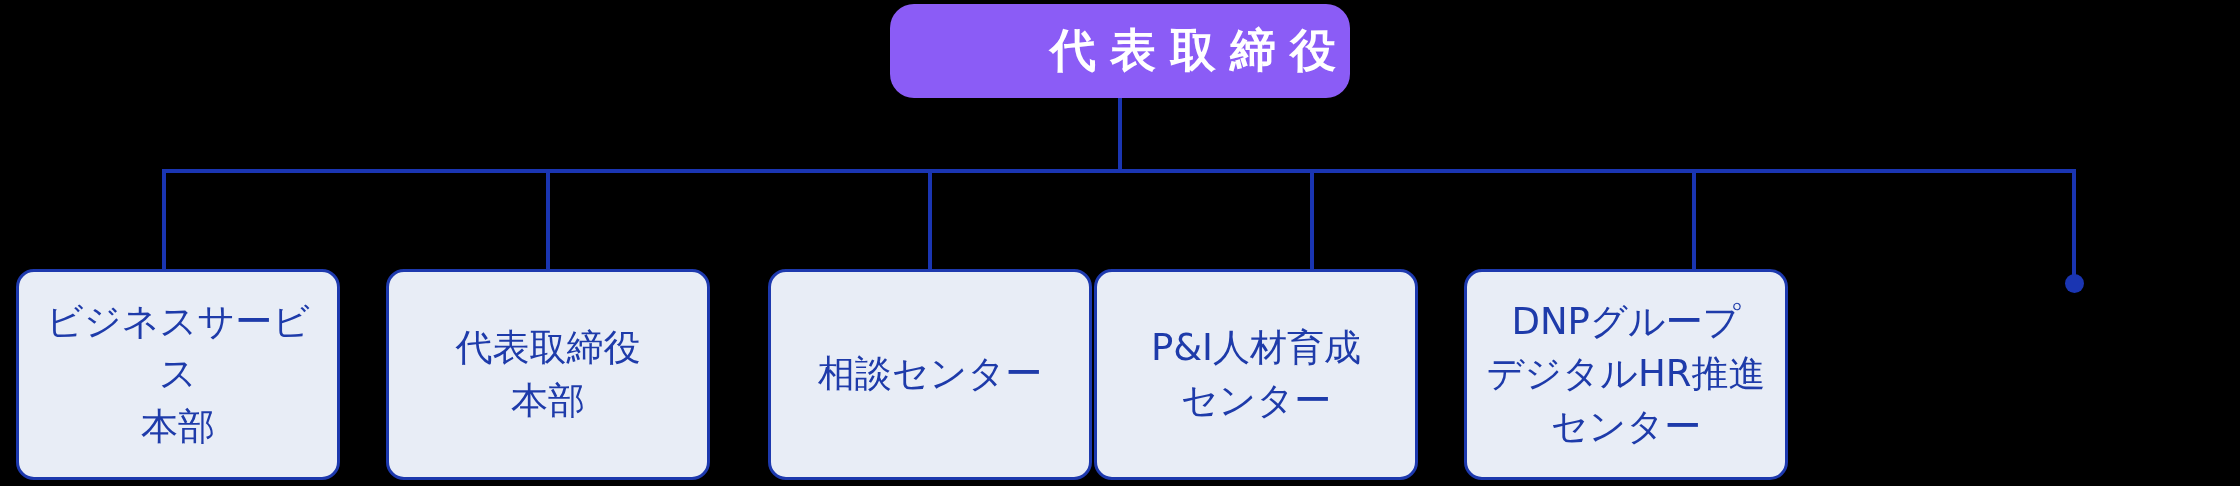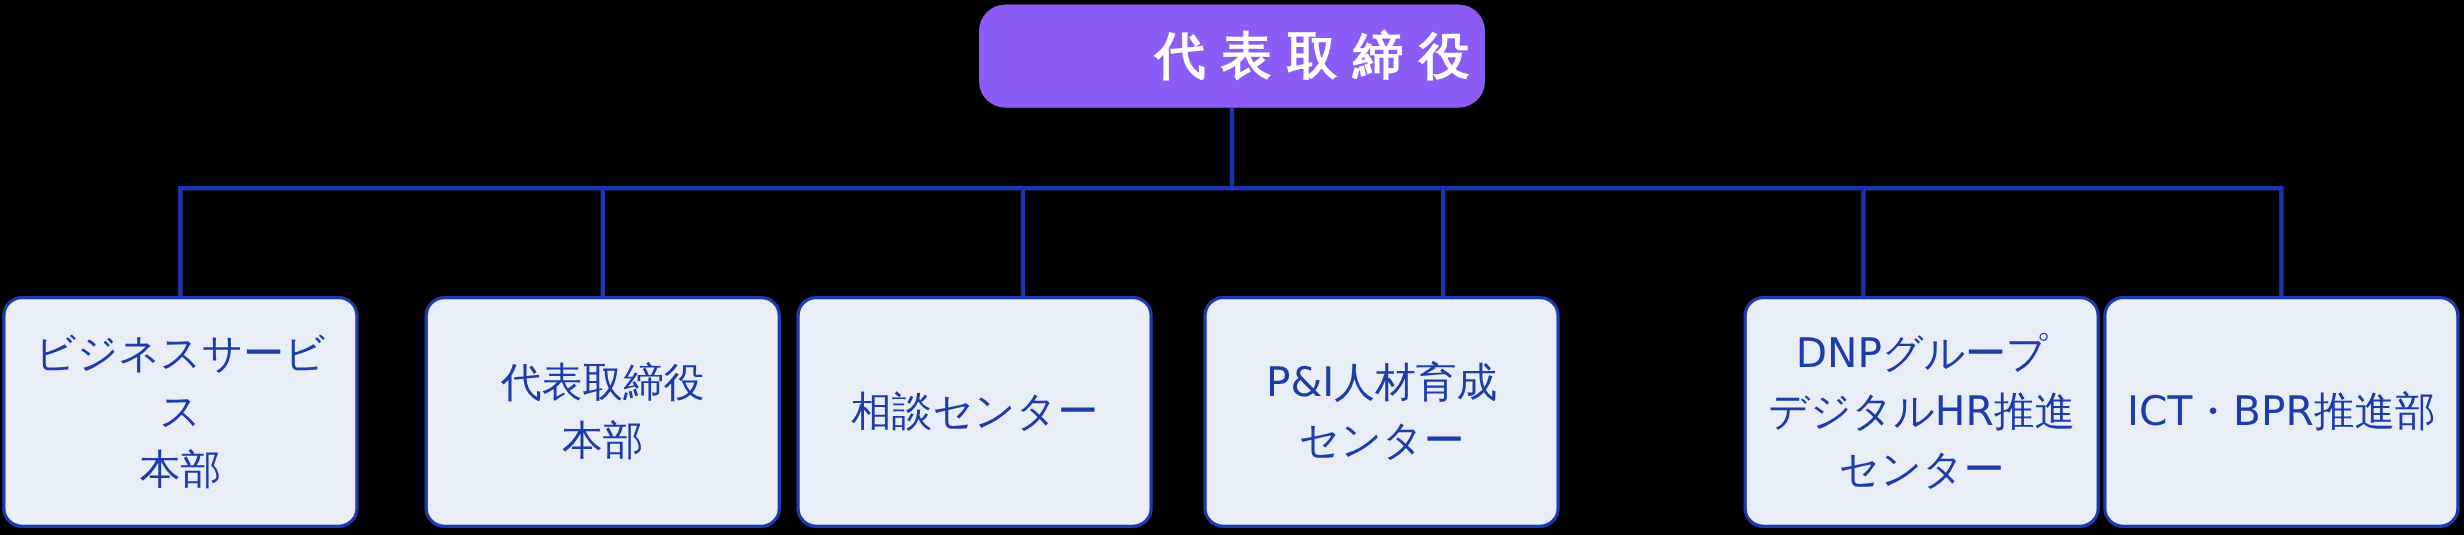--- a/index.html
+++ b/index.html
@@ -95,37 +95,34 @@
   <div class="dot" style="left:539px"></div>
   <div class="dot" style="left:921px"></div>
   <div class="dot" style="left:1303px"></div>
   <div class="dot" style="left:1685px"></div>
   <div class="dot" style="left:2065px"></div>
 
   <div class="root-box">
     <span class="root-label">代表取締役</span>
   </div>
 
-  <div class="node" style="left:2px">
+  <div class="node" style="left:16px">
     <span class="node-label">ビジネスサービス
 本部</span>
   </div>
   <div class="node" style="left:386px">
     <span class="node-label">代表取締役
 本部</span>
   </div>
-  <div class="node" style="left:724px">
+  <div class="node" style="left:768px">
     <span class="node-label">相談センター</span>
   </div>
   <div class="node" style="left:1094px">
     <span class="node-label">P&amp;I人材育成
 センター</span>
   </div>
-  <div class="node" style="left:1585px">
+  <div class="node" style="left:1464px">
     <span class="node-label">DNPグループ
 デジタルHR推進
 センター</span>
-  </div>
-  <div class="node" style="left:1912px">
-    <span class="node-label">ICT・BPR推進部</span>
   </div>
 
 </div>
 
 </body></html>

